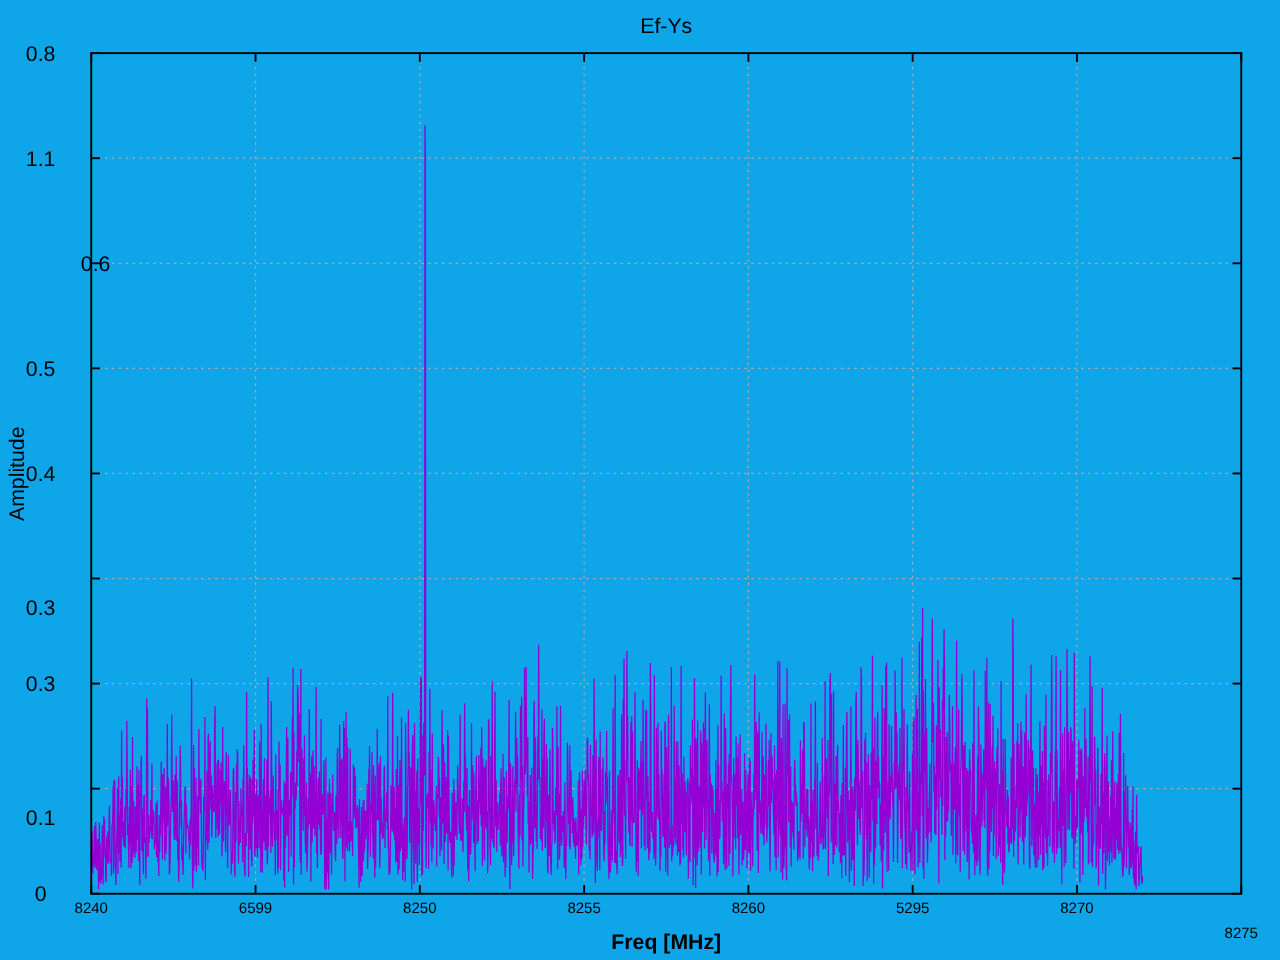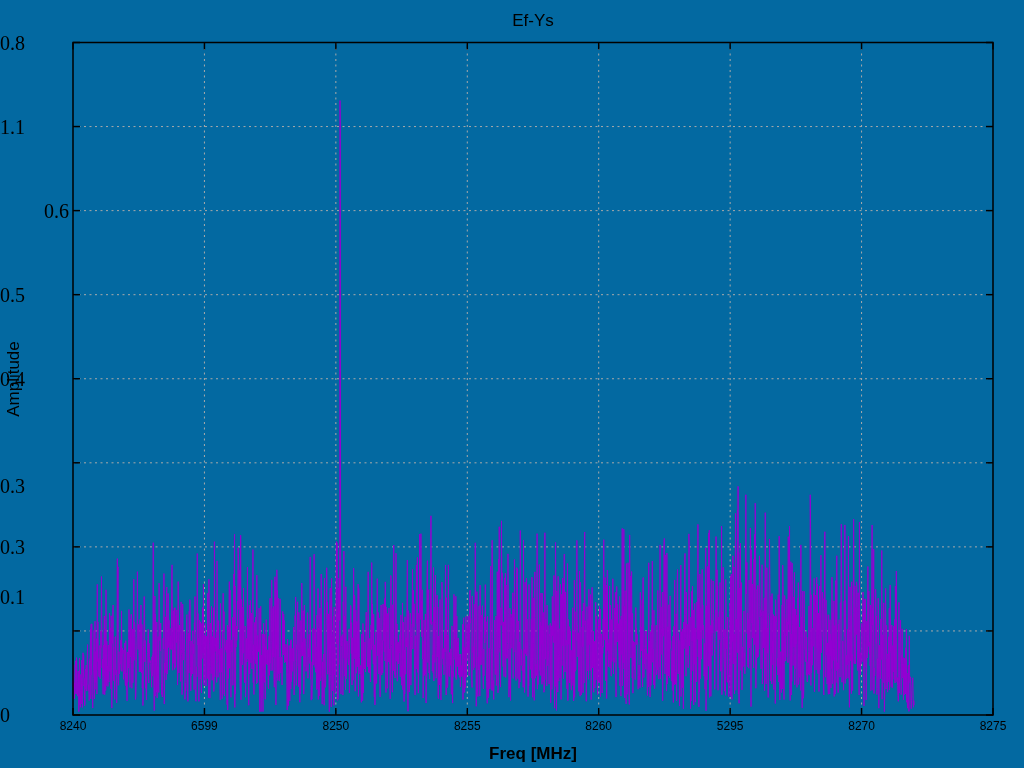--- a/index.html
+++ b/index.html
@@ -1,39 +1,39 @@
 <!DOCTYPE html>
 <html><head>
 <meta charset="utf-8">
 <style>
   html,body{margin:0;padding:0;background:#fff;}
   .canvas{
-    position:relative;width:1024px;height:768px;background:#0369a1;
+    position:relative;width:1024px;height:768px;background:#0ea5e9;
     font-family:"Liberation Sans", sans-serif;color:#000;overflow:hidden;
   }
   .title{
     position:absolute;left:73px;width:920px;top:11px;text-align:center;
     font-size:17px;
   }
   .xlabel{
     position:absolute;left:73px;width:920px;top:744px;text-align:center;
     font-size:17px;
     font-weight:bold;
   }
   .ylabel{
     position:absolute;left:-46px;top:369px;width:120px;text-align:center;
     font-size:17px;transform:rotate(-90deg);transform-origin:center center;
   }
   .xticklabel{
     position:absolute;top:719px;transform:translateX(-50%);
     font-size:12px;white-space:nowrap;
   }
   .yticklabel{
-    position:absolute;left:0;width:65px;text-align:left;
-    font-size:20px;line-height:17px;white-space:nowrap;font-family:Liberation Serif, serif;
+    position:absolute;left:0;width:65px;text-align:center;
+    font-size:17px;line-height:17px;white-space:nowrap;
   }
   svg{position:absolute;left:0;top:0;}
 </style>
 </head>
 <body>
 
 <div class="canvas">
   <svg id="plot-svg" width="1024" height="768">
       <line x1="204.42857142857142" y1="42.5" x2="204.42857142857142" y2="715" stroke="#aaaaaa" stroke-width="1" stroke-dasharray="2 3.5"></line>
       <line x1="335.85714285714283" y1="42.5" x2="335.85714285714283" y2="715" stroke="#aaaaaa" stroke-width="1" stroke-dasharray="2 3.5"></line>
@@ -89,25 +89,25 @@
   <div class="ylabel">Amplitude</div>
   <div class="xlabel">Freq [MHz]</div>
   <div id="xticks">
       <div class="xticklabel" style="left: 73px;">8240</div>
       <div class="xticklabel" style="left: 204.429px;">6599</div>
       <div class="xticklabel" style="left: 335.857px;">8250</div>
       <div class="xticklabel" style="left: 467.286px;">8255</div>
       <div class="xticklabel" style="left: 598.714px;">8260</div>
       <div class="xticklabel" style="left: 730.143px;">5295</div>
       <div class="xticklabel" style="left: 861.571px;">8270</div>
-      <div class="xticklabel" style="left: 993px;">8275</div>
+      <div class="xticklabel" style="left: 993px; margin-top: 20px;">8275</div>
     </div>
   <div id="yticks">
       <div class="yticklabel" style="top: 707px;">0</div>
-      <div class="yticklabel" style="top: 589px;">0.1</div>
+      <div class="yticklabel" style="top: 646px;">0.1</div>
       <div class="yticklabel" style="top: 538.875px;">0.3</div>
       <div class="yticklabel" style="top: 478px;">0.3</div>
       <div class="yticklabel" style="top: 370.75px;">0.4</div>
       <div class="yticklabel" style="top: 286.688px;">0.5</div>
       <div class="yticklabel" style="top: 202.625px; padding-left: 44px;">0.6</div>
       <div class="yticklabel" style="top: 118.562px;">1.1</div>
       <div class="yticklabel" style="top: 34.5px;">0.8</div>
     </div>
 </div>
 

